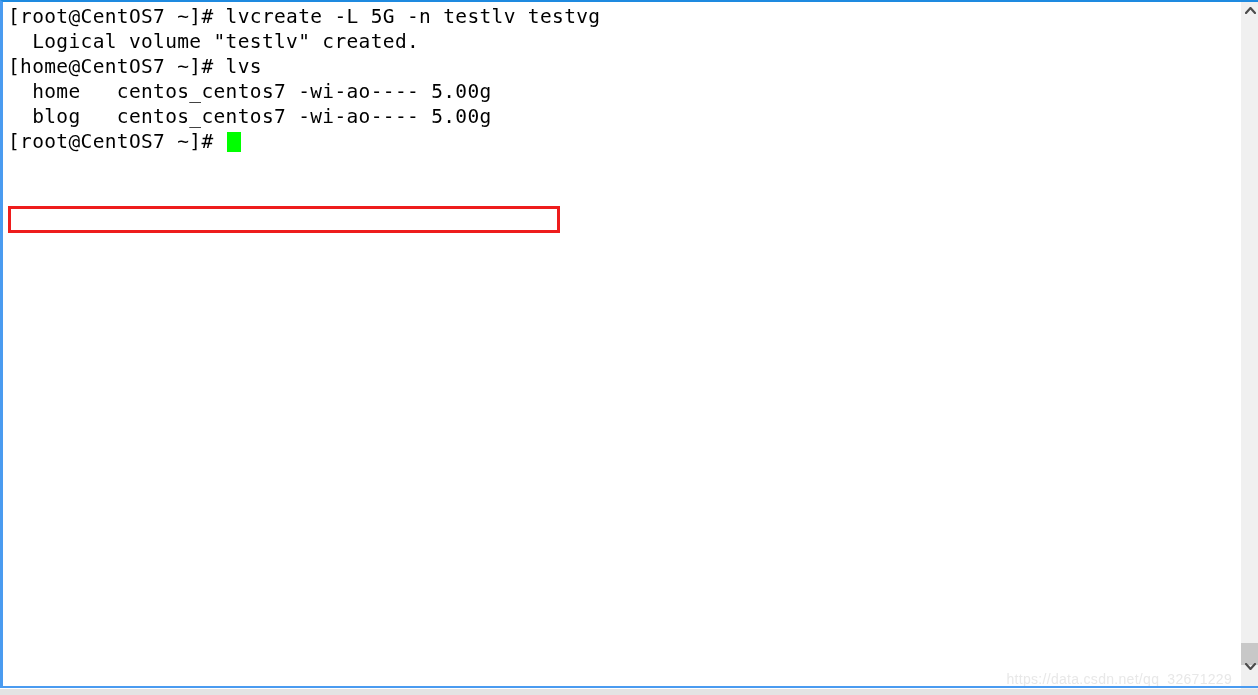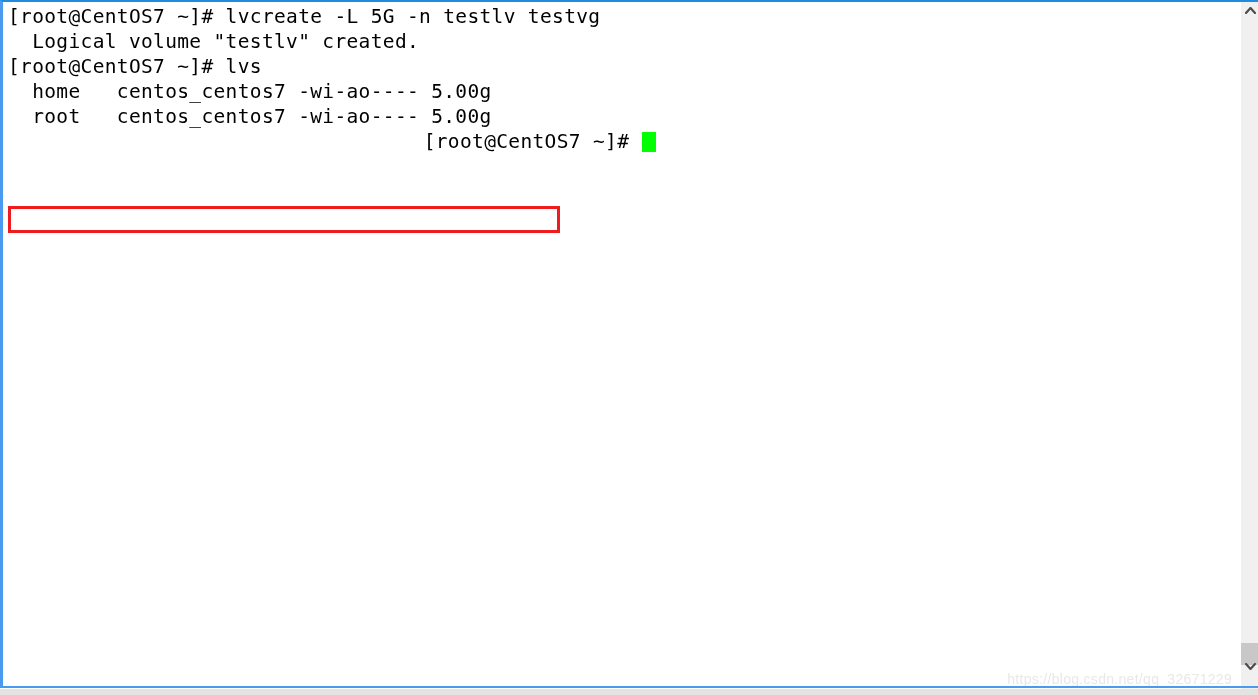--- a/index.html
+++ b/index.html
@@ -57,21 +57,20 @@
     height: 25px;
     line-height: 25px;
     font-size: 19.5px;
     letter-spacing: 0.35px;
     color: #000000;
     white-space: pre;
     font-family: "DejaVu Sans Mono", "Liberation Mono", monospace;
   }
   .cursor-line {
     position: relative;
-    text-align: center;
   }
   .cursor {
     display: inline-block;
     width: 14px;
     height: 20px;
     background: #00ff00;
     vertical-align: -4px;
     margin-left: 1px;
   }
 
@@ -132,29 +131,29 @@
   }
 </style>
 </head>
 <body>
 
 <div class="screenshot">
 
   <div class="terminal">
     <div class="line">[root@CentOS7 ~]# lvcreate -L 5G -n testlv testvg</div>
     <div class="line">  Logical volume "testlv" created.</div>
-    <div class="line">[root@CentOS7 ~]# lvs</div>
+    <div class="line">[home@CentOS7 ~]# lvs</div>
     <div class="line">  home   centos_centos7 -wi-ao---- 5.00g</div>
-    <div class="line">  root   centos_centos7 -wi-ao---- 5.00g</div>
+    <div class="line">  blog   centos_centos7 -wi-ao---- 5.00g</div>
     <div class="line cursor-line"><span>[root@CentOS7 ~]# </span><span class="cursor"></span></div>
   </div>
 
   <div class="highlight-box"></div>
 
-  <div class="watermark">https://blog.csdn.net/qq_32671229</div>
+  <div class="watermark">https://data.csdn.net/qq_32671229</div>
 
   <div class="scrollbar">
     <div class="sb-arrow up">
       <svg width="11" height="7" viewBox="0 0 11 7">
           <path d="M1 6 L5.5 1 L10 6" stroke="#4c4c4c" stroke-width="2.2" fill="none" stroke-linecap="square"></path>
         </svg>
     </div>
     <div class="sb-thumb"></div>
     <div class="sb-arrow down">
       <svg width="11" height="7" viewBox="0 0 11 7">

